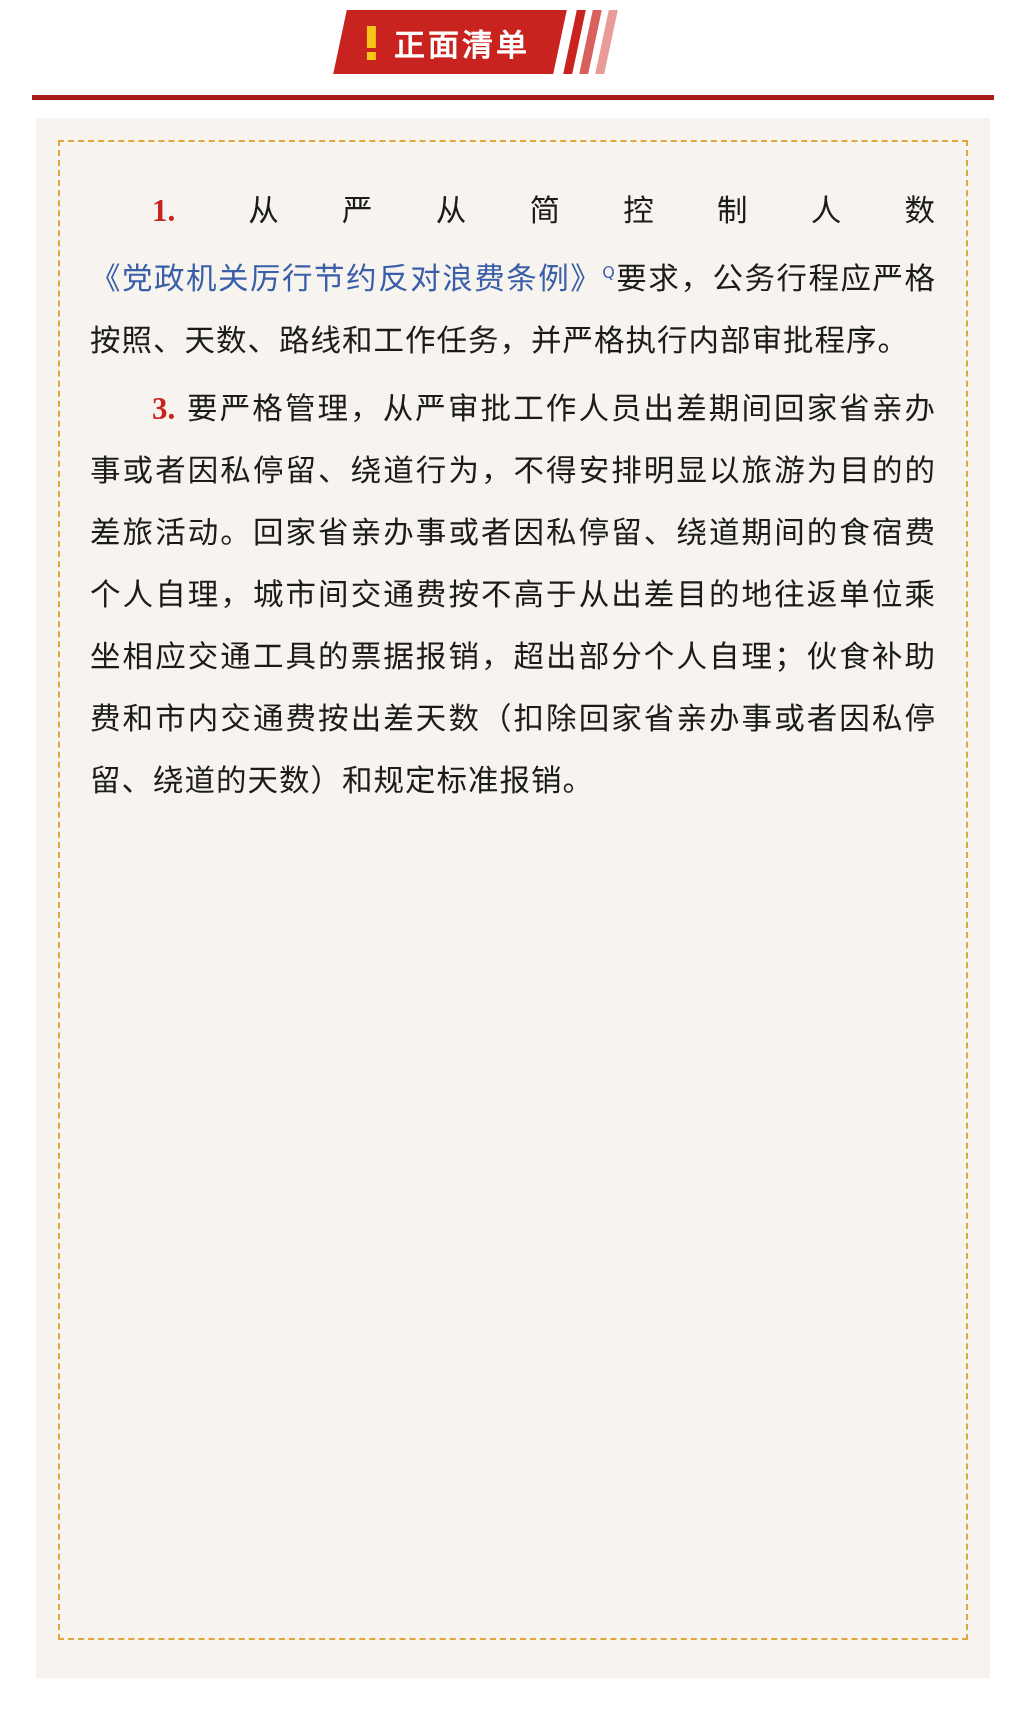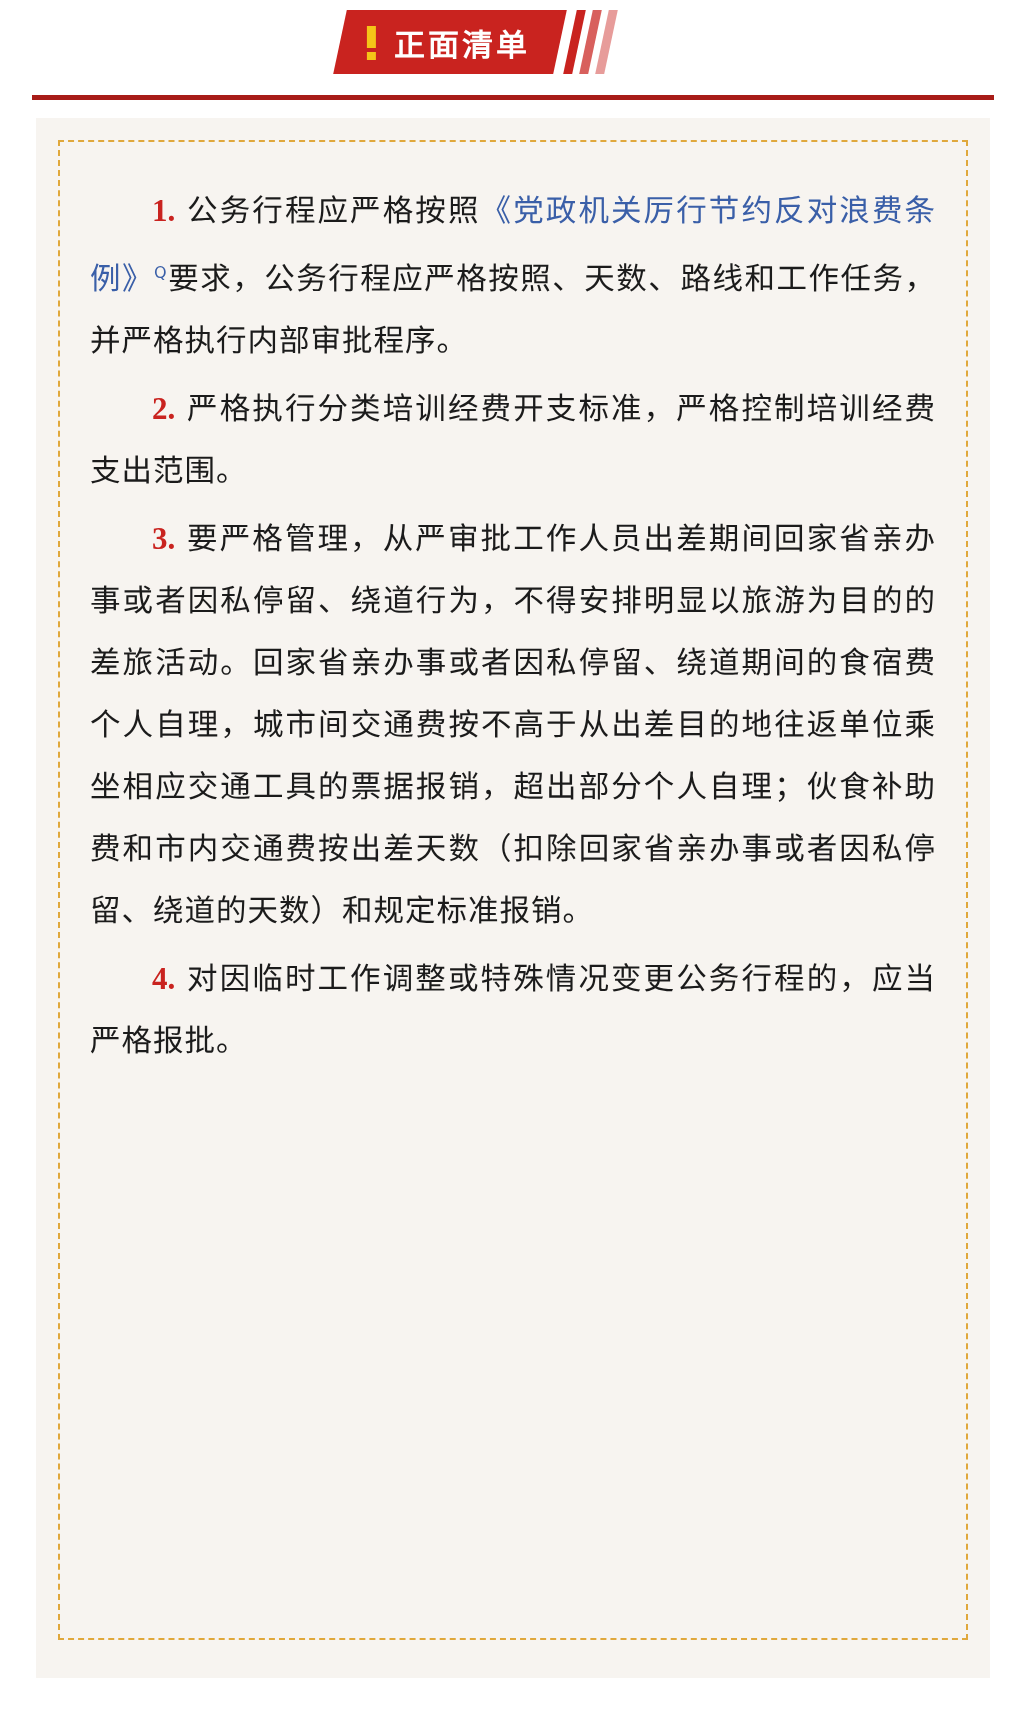--- a/index.html
+++ b/index.html
@@ -159,32 +159,24 @@
     </span>
   </div>
   <div class="header-rule"></div>
 </div>
 
 <div class="panel">
   <div class="dashed-box">
 
     <p class="para">
       <span class="num">1.</span>
-      <span>公务行程应严格按照</span><span class="reg">《党政机关厉行节约反对浪费条例》</span><span class="sup-mark">Q</span><span>要求，公务行程应严格按照、天数、路线和工作任务，并严格执行内部审批程序。</span>
+      <span>从严从简控制人数</span><span class="reg">《党政机关厉行节约反对浪费条例》</span><span class="sup-mark">Q</span><span>要求，公务行程应严格按照、天数、路线和工作任务，并严格执行内部审批程序。</span>
     </p>
 
-    <p class="para">
-      <span class="num">2.</span>
-      <span>严格执行分类培训经费开支标准，严格控制培训经费支出范围。</span>
-    </p>
 
     <p class="para">
       <span class="num">3.</span>
       <span>要严格管理，从严审批工作人员出差期间回家省亲办事或者因私停留、绕道行为，不得安排明显以旅游为目的的差旅活动。回家省亲办事或者因私停留、绕道期间的食宿费个人自理，城市间交通费按不高于从出差目的地往返单位乘坐相应交通工具的票据报销，超出部分个人自理；伙食补助费和市内交通费按出差天数（扣除回家省亲办事或者因私停留、绕道的天数）和规定标准报销。</span>
     </p>
 
-    <p class="para">
-      <span class="num">4.</span>
-      <span>对因临时工作调整或特殊情况变更公务行程的，应当严格报批。</span>
-    </p>
 
   </div>
 </div>
 
 </body></html>

